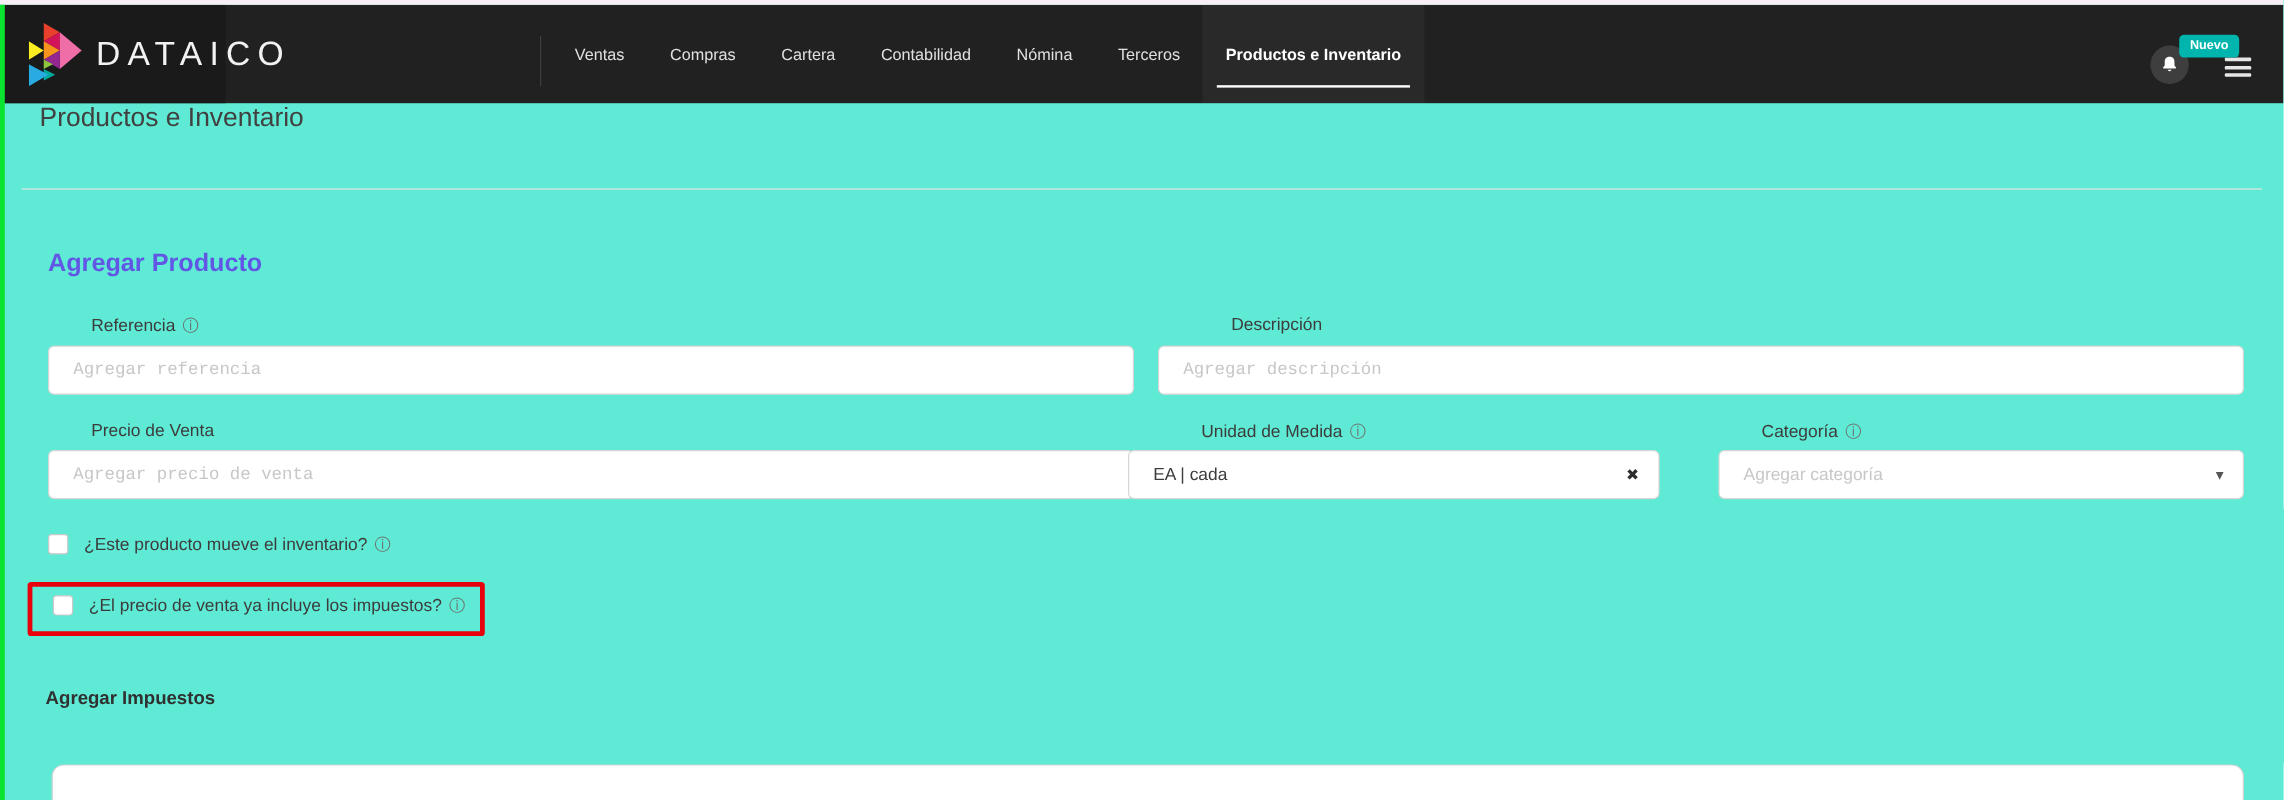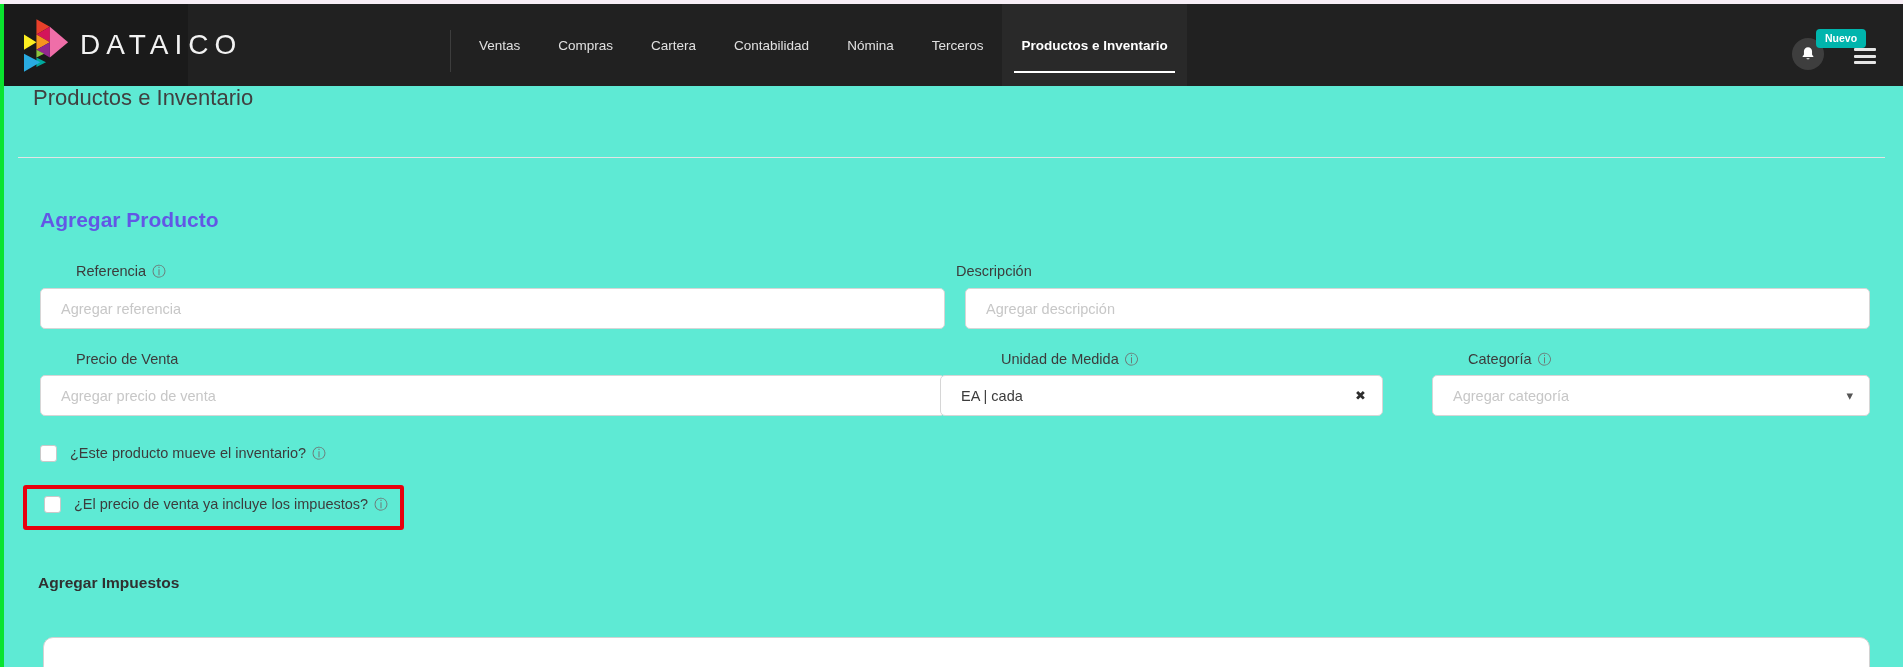--- a/index.html
+++ b/index.html
@@ -44,21 +44,21 @@
   .head-rule { position: absolute; left: 18px; top: 157px; width: 1867px; height: 1px; background: #e4e4e4; }
 
   
   .form-heading { position: absolute; left: 40px; top: 208px; font-size: 21px; font-weight: bold; color: #6257e5; }
 
   .field-label { position: absolute; font-size: 14.5px; color: #3c3c3c; white-space: nowrap; margin-left: 36px; }
   .info { display: inline-block; margin-left: 6px; color: #6e6e6e; font-size: 13.5px; }
 
   .tbox { position: absolute; height: 41px; border: 1px solid #d6d6d6; border-radius: 5px;
           background: #fff; font-size: 14.5px; padding: 0 20px; width: 100%; outline: none;
-          font-family: Liberation Sans, sans-serif; color: #3c3c3c; }
+          font-family: Liberation Mono, monospace; color: #3c3c3c; }
   .tbox::placeholder { color: #c7c7c7; opacity: 1; }
   .fieldwrap { position: absolute; }
 
   .selbox { position: absolute; height: 41px; border: 1px solid #d6d6d6; border-radius: 5px;
             background: #fff; display: flex; align-items: center; padding: 0 16px 0 20px;
             font-size: 14.5px; cursor: pointer; }
   .selbox .val { color: #3c3c3c; flex: 1; }
   .selbox .ph { color: #c7c7c7; flex: 1; }
   .clear-x { color: #2e2e2e; font-size: 13px; cursor: pointer; }
   .caret { color: #555; font-size: 13px; cursor: pointer; }
@@ -130,21 +130,21 @@
 
   <div class="form-heading">Agregar Producto</div>
 
   <div class="field-label" style="left:40px; top:263px;">
     <span>Referencia</span><span class="info">ⓘ</span>
   </div>
   <div class="fieldwrap" style="left:40px; top:288px; width:905px;">
     <input class="tbox" type="text" placeholder="Agregar referencia" style="">
   </div>
 
-  <div class="field-label" style="left:920px; top:263px;">
+  <div class="field-label" style="left:990px; top:263px;">
     <span>Descripción</span>
   </div>
   <div class="fieldwrap" style="left:965px; top:288px; width:905px;">
     <input class="tbox" type="text" placeholder="Agregar descripción" style="">
   </div>
 
   <div class="field-label" style="left:40px; top:351px;">
     <span>Precio de Venta</span>
   </div>
   <div class="fieldwrap" style="left:40px; top:375px; width:905px;">

